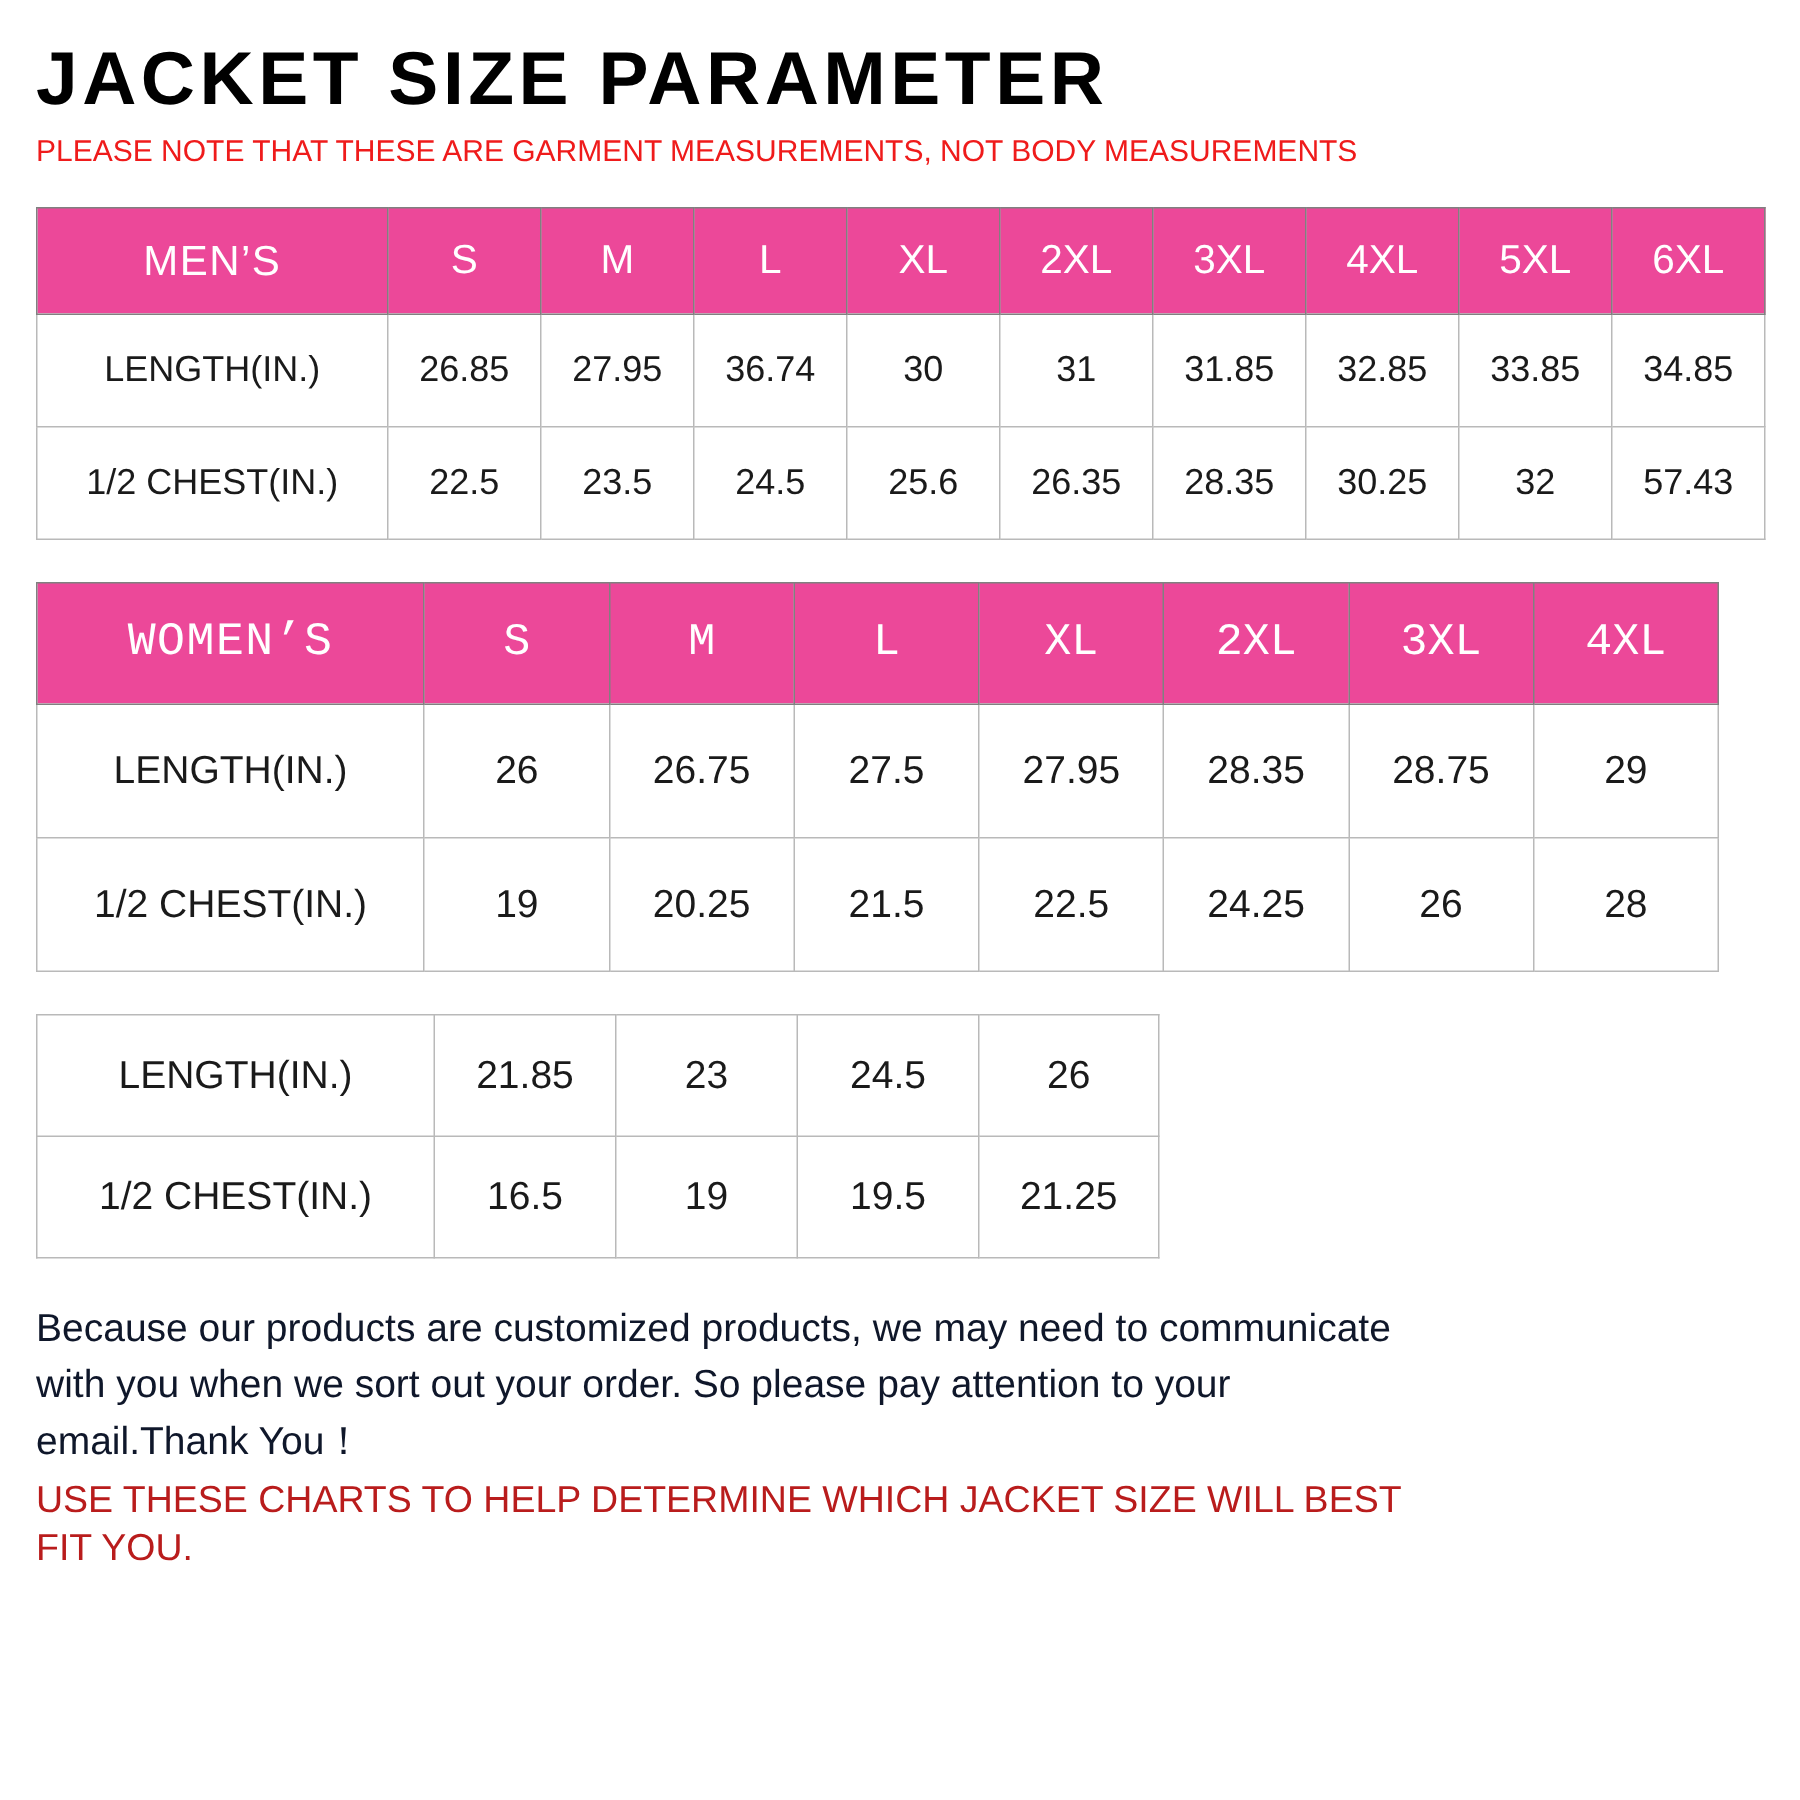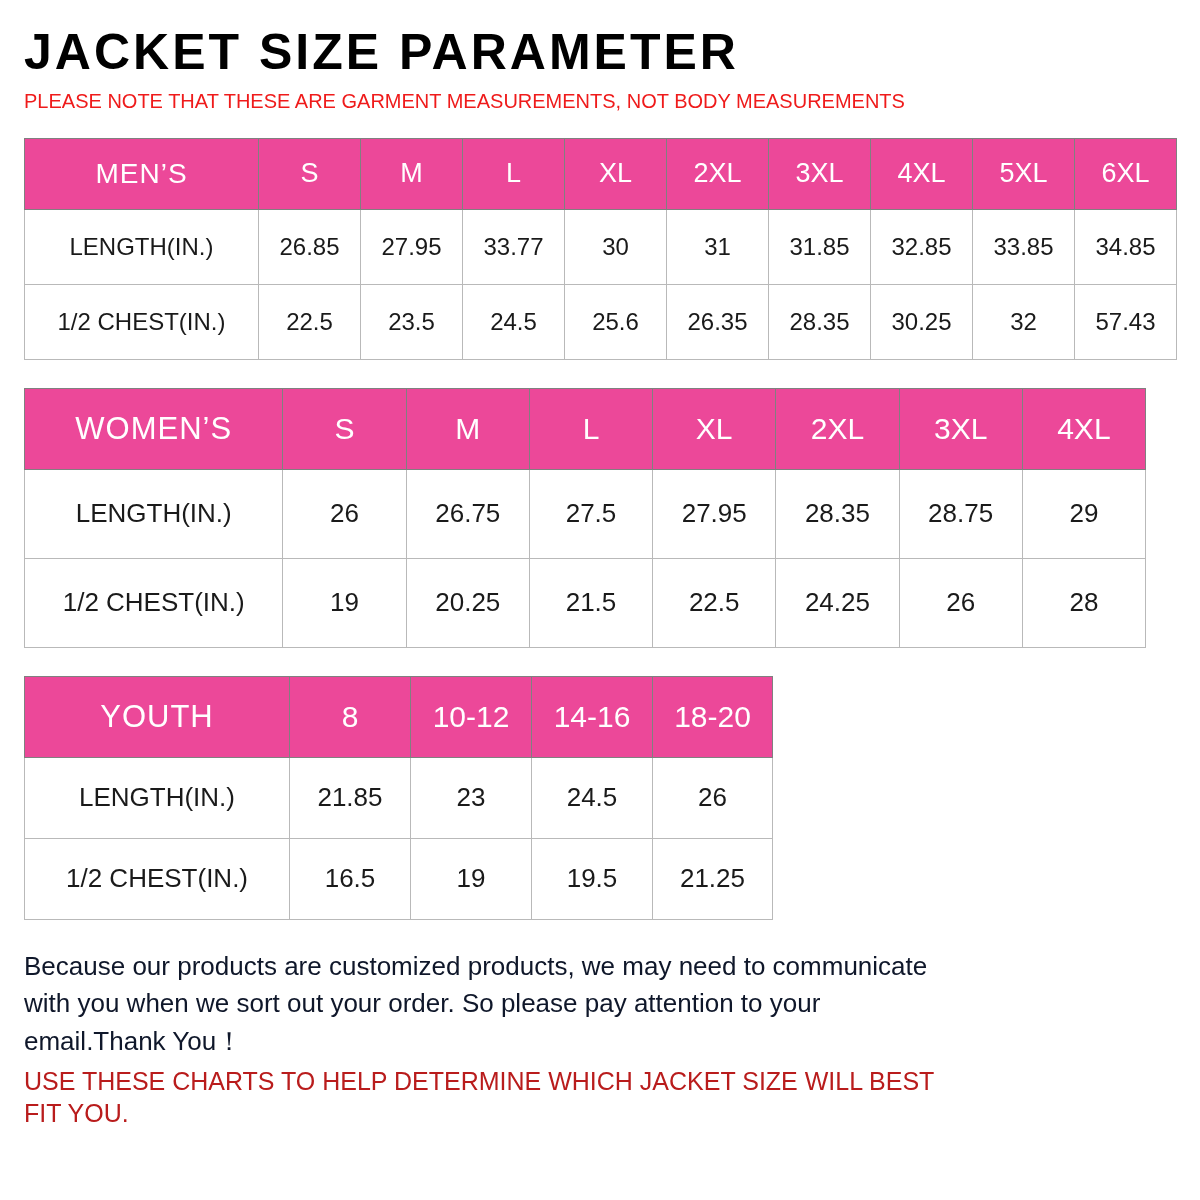--- a/index.html
+++ b/index.html
@@ -66,21 +66,21 @@
 
   
   #men-table { width: 1152px; }
   #men-table tr.head td { height: 70px; }
   #men-table tr.data td { height: 74px; }
 
   
   #women-table { width: 1122px; }
   #women-table tr.head td { height: 80px; }
   #women-table tr.data td { height: 88px; }
-  #women-table tr.head td { font-size: 30px; }
+  #women-table tr.head td { font-size: 30px; font-family: Liberation Mono, monospace; }
   #women-table tr.head td.label-head { font-size: 31px; }
   #women-table td.row-label { font-size: 27px; }
   #women-table tr.data td { font-size: 26px; }
 
   
   #youth-table { width: 748px; }
   #youth-table tr.head td { height: 80px; }
   #youth-table tr.data td { height: 80px; }
   #youth-table tr.head td { font-size: 30px; }
   #youth-table tr.head td.label-head { font-size: 31px; }
@@ -134,21 +134,21 @@
         <td>2XL</td>
         <td>3XL</td>
         <td>4XL</td>
         <td>5XL</td>
         <td>6XL</td>
       </tr>
       <tr class="data">
         <td class="row-label">LENGTH(IN.)</td>
         <td>26.85</td>
         <td>27.95</td>
-        <td>33.77</td>
+        <td>36.74</td>
         <td>30</td>
         <td>31</td>
         <td>31.85</td>
         <td>32.85</td>
         <td>33.85</td>
         <td>34.85</td>
       </tr>
       <tr class="data">
         <td class="row-label">1/2 CHEST(IN.)</td>
         <td>22.5</td>
@@ -211,27 +211,20 @@
 
   <table class="size-table" id="youth-table">
     <colgroup>
       <col style="width:265px">
       <col style="width:121px">
         <col style="width:121px">
         <col style="width:121px">
       <col style="width:120px">
     </colgroup>
     <tbody>
-      <tr class="head">
-        <td class="label-head">YOUTH</td>
-        <td>8</td>
-        <td>10-12</td>
-        <td>14-16</td>
-        <td>18-20</td>
-      </tr>
       <tr class="data">
         <td class="row-label">LENGTH(IN.)</td>
         <td>21.85</td>
         <td>23</td>
         <td>24.5</td>
         <td>26</td>
       </tr>
       <tr class="data">
         <td class="row-label">1/2 CHEST(IN.)</td>
         <td>16.5</td>

